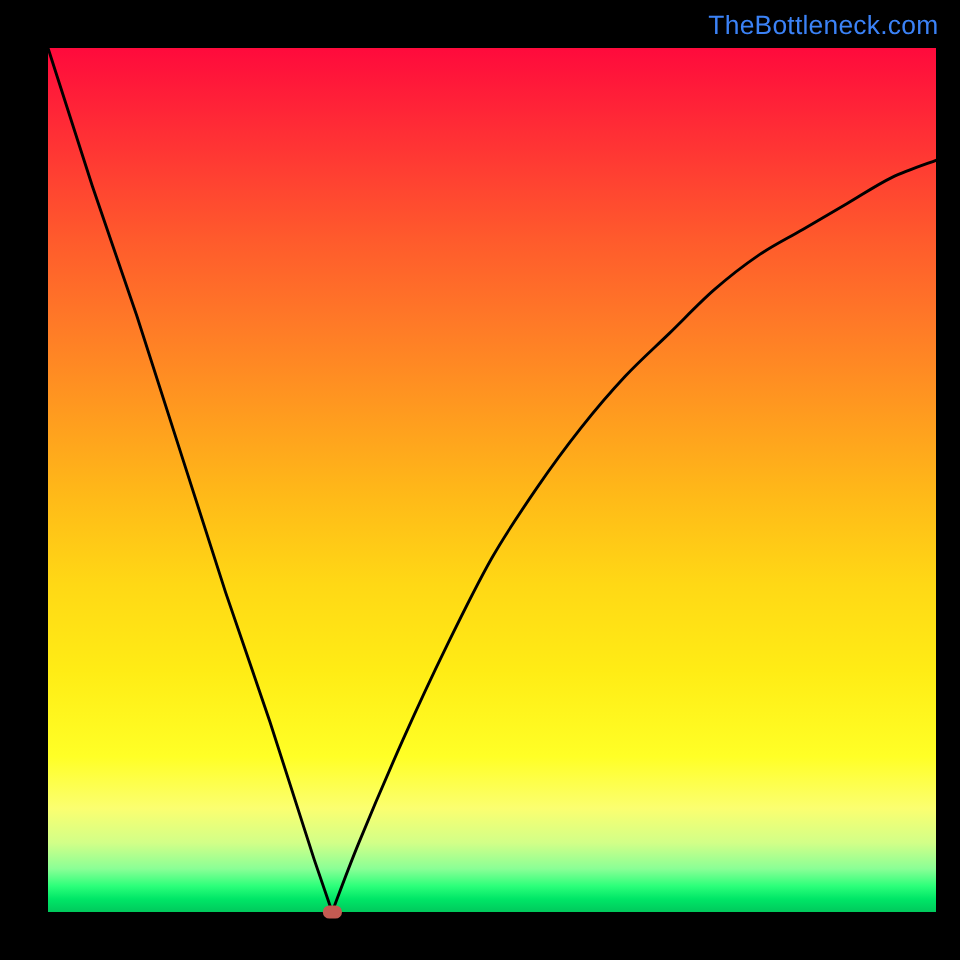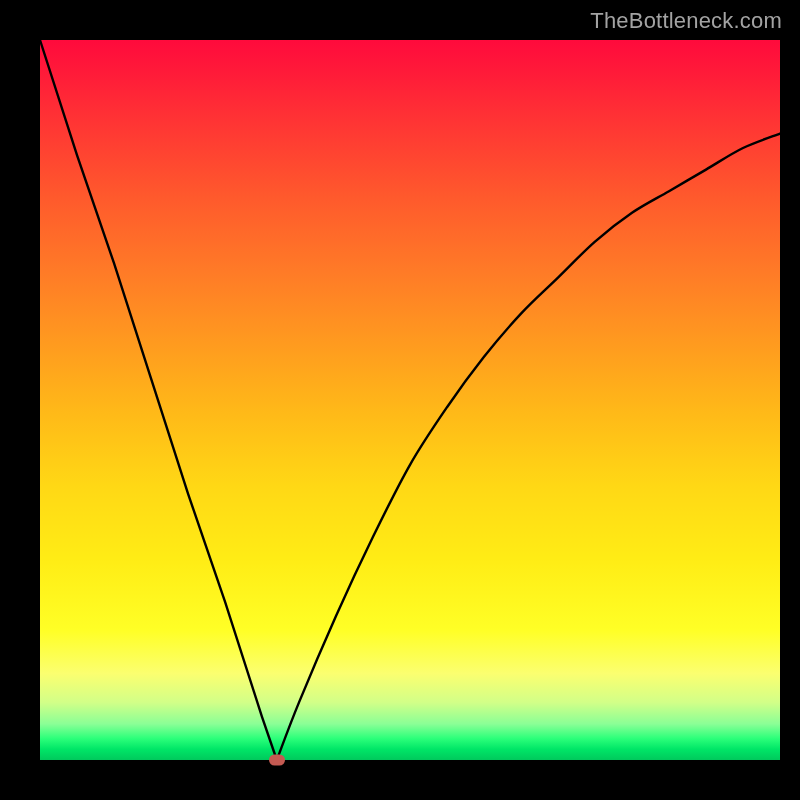--- a/index.html
+++ b/index.html
@@ -38,21 +38,21 @@
       #8aff96 95%,
       #2cff7a 97%,
       #00e667 98.5%,
       #00c95c 100%
     );
   }
   .watermark {
     position: absolute;
     top: 8px;
     right: 18px;
-    color: #a3a3a3;
+    color: #3b82f6;
     font-size: 22px;
     letter-spacing: 0.2px;
     user-select: none;
   }
   svg.curve {
     position: absolute;
     left: 0; top: 0;
     width: 100%; height: 100%;
     overflow: visible;
   }

